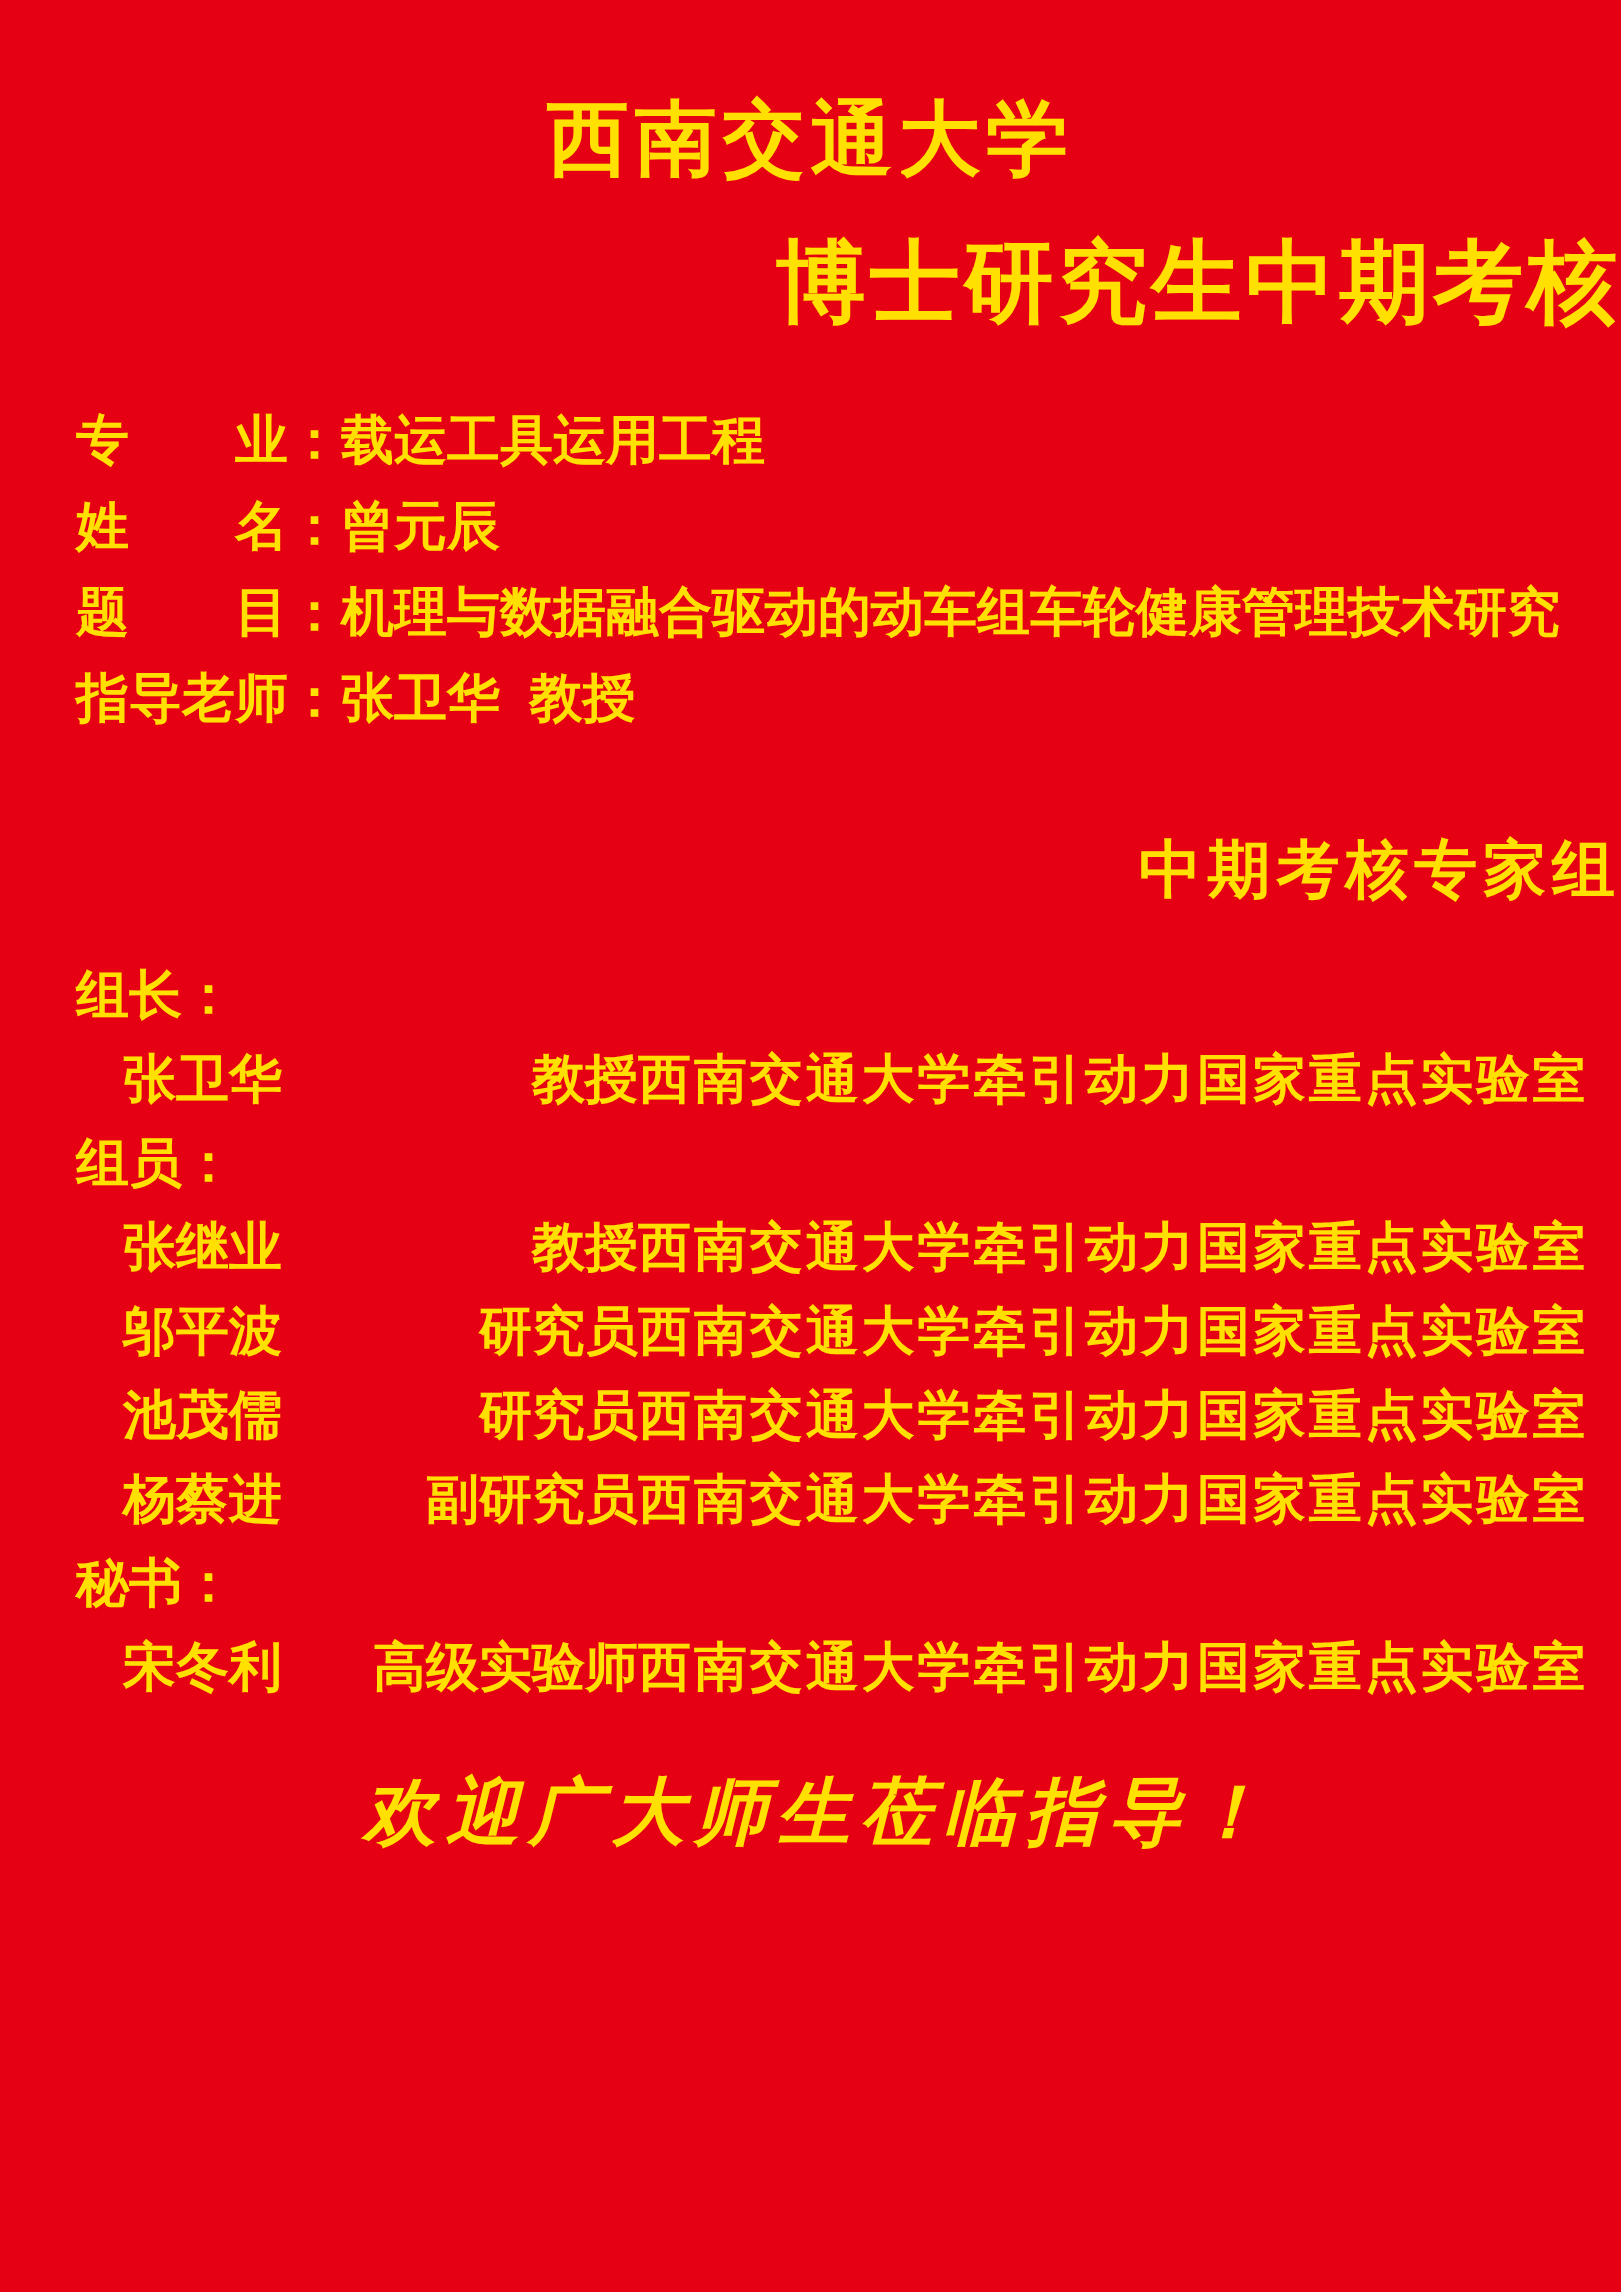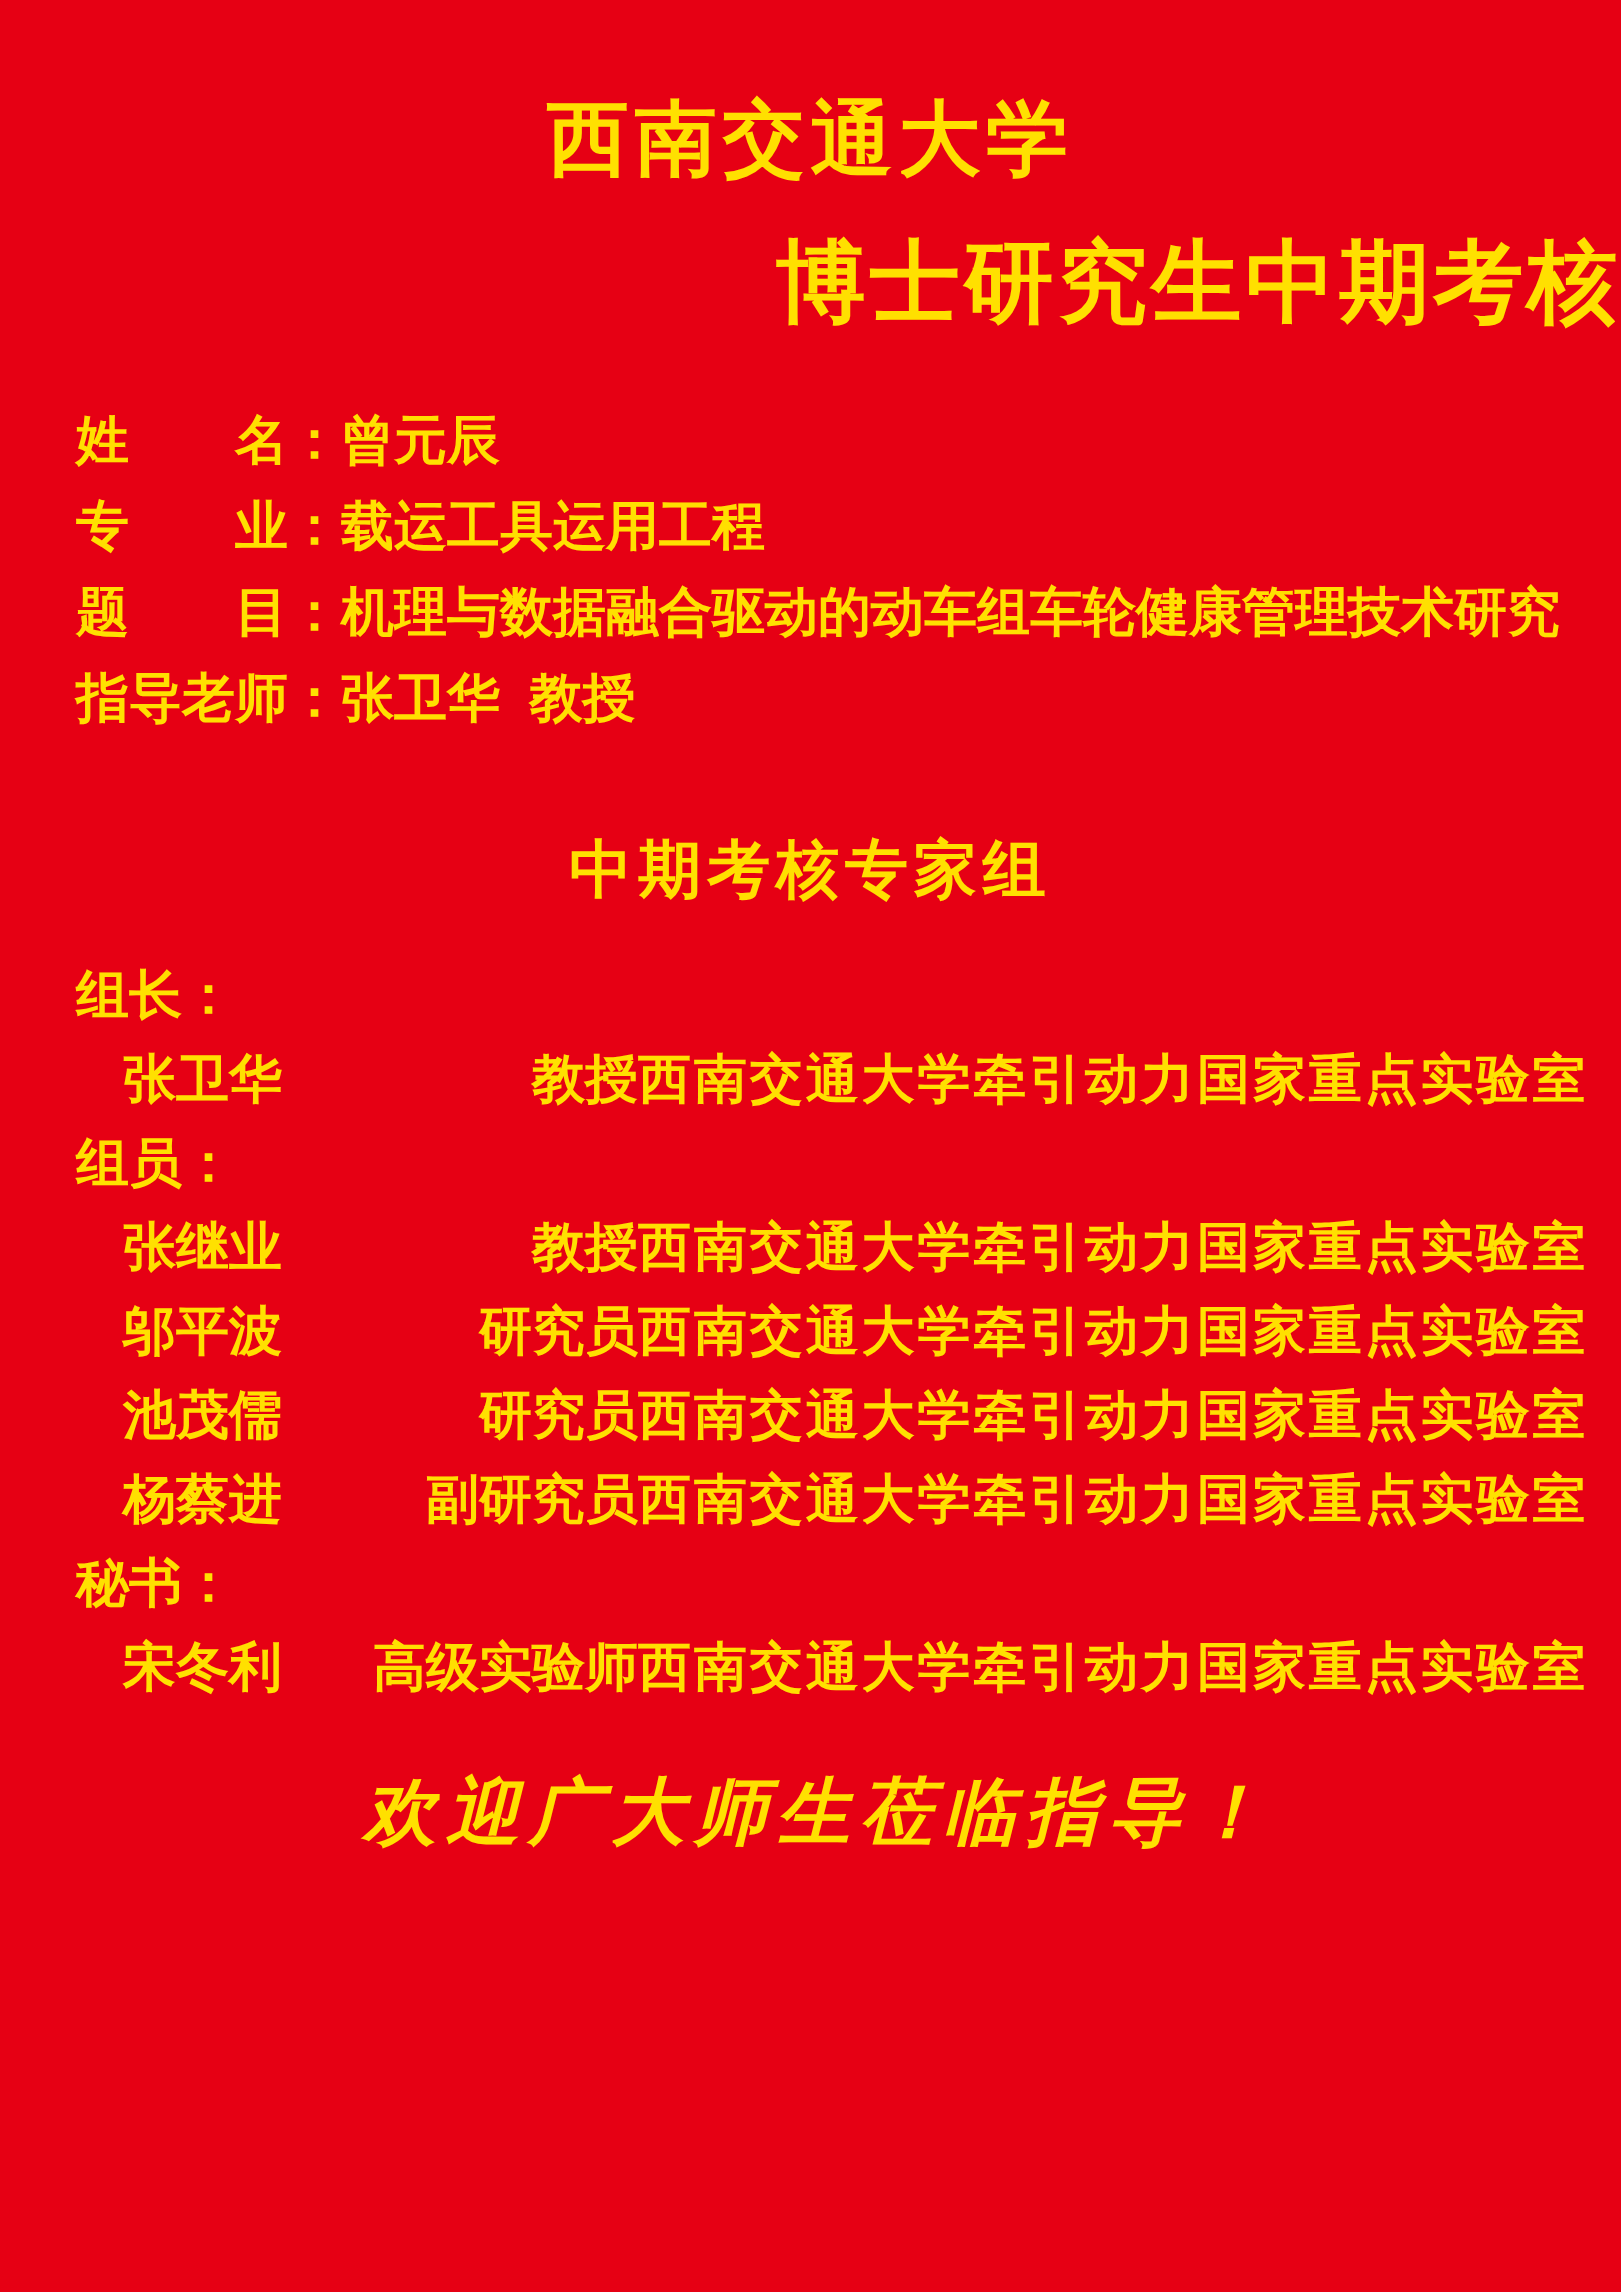--- a/index.html
+++ b/index.html
@@ -44,21 +44,21 @@
     align-items: center;
     height: 86px;
     font-size: 53px;
     line-height: 1;
   }
   .field-label, .field-value {
     white-space: pre;
   }
   .experts-heading {
     margin-top: 98px;
-    text-align: center;
+    text-align: right;
     font-size: 63px;
     line-height: 1;
     letter-spacing: 5.9px;
   }
   .experts-block {
     margin: 51px 0 0 76px;
   }
   .role-row {
     display: flex;
     align-items: center;
@@ -100,26 +100,26 @@
 </head>
 <body>
 
 <div class="poster">
 
   <div class="title-university">西南交通大学</div>
   <div class="title-event">博士研究生中期考核</div>
 
   <div class="info-block">
     <div class="field-row">
+      <span class="field-label">专　　业：</span>
+      <span class="field-value">载运工具运用工程</span>
+    </div>
+    <div class="field-row">
       <span class="field-label">姓　　名：</span>
       <span class="field-value">曾元辰</span>
-    </div>
-    <div class="field-row">
-      <span class="field-label">专　　业：</span>
-      <span class="field-value">载运工具运用工程</span>
     </div>
     <div class="field-row">
       <span class="field-label">题　　目：</span>
       <span class="field-value">机理与数据融合驱动的动车组车轮健康管理技术研究</span>
     </div>
     <div class="field-row">
       <span class="field-label">指导老师：</span>
       <span class="field-value">张卫华  教授</span>
     </div>
   </div>

